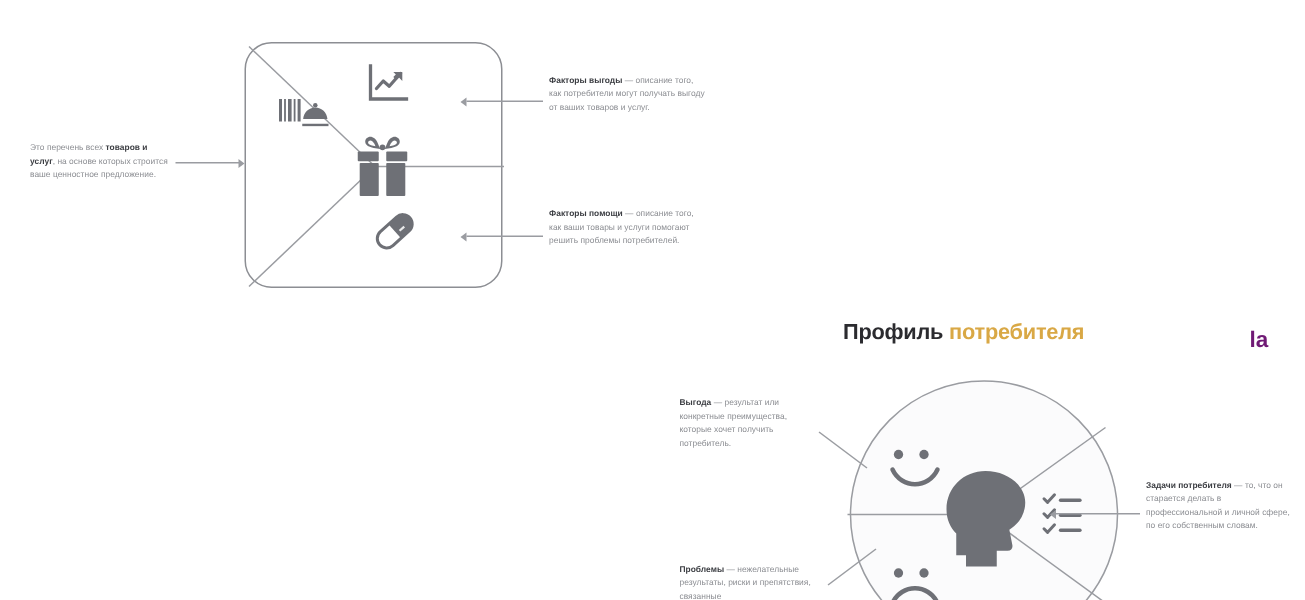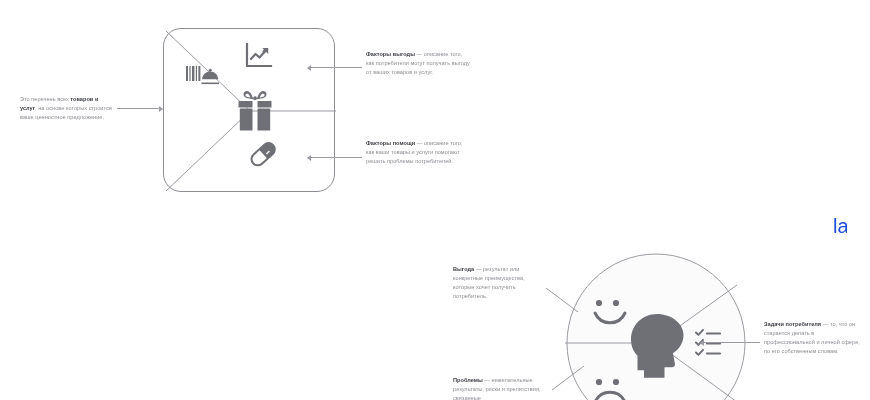--- a/index.html
+++ b/index.html
@@ -75,23 +75,23 @@
     white-space: nowrap;
   }
   #profile-title .dark { color: #2b2b2f; }
   #profile-title .gold { color: #d9a845; }
 
   #edge-mark {
     position: absolute;
     left: 833px; top: 218px;
     width: 14px; height: 17px;
     overflow: hidden;
-    color: #1d4ed8;
-    font-size: 20px;
-    font-weight: 400;
+    color: #701a75;
+    font-size: 15px;
+    font-weight: 700;
     line-height: 17px;
     white-space: nowrap;
   }
 
   #profile-circle {
     position: absolute;
     left: 565px; top: 252px;
     width: 182px; height: 182px;
   }
   #profile-circle svg { position: absolute; inset: 0; overflow: visible; }
@@ -186,20 +186,23 @@
   </div>
 
   <div class="annot" style="left:366px; top:50px; width:104px;">
     <b>Факторы выгоды</b><span class="dash"> — </span><span>описание того, как потребители могут получать выгоду от ваших товаров и услуг.</span>
   </div>
 
   <div class="annot" style="left:366px; top:139px; width:104px;">
     <b>Факторы помощи</b><span class="dash"> — </span><span>описание того, как ваши товары и услуги помогают решить проблемы потребителей.</span>
   </div>
 
+  <div id="profile-title">
+    <span class="dark">Профиль</span><span class="gold"> потребителя</span>
+  </div>
 
   <div id="edge-mark">la</div>
 
   <div id="profile-circle">
     <svg viewBox="0 0 182 182" width="182" height="182">
 
       <circle cx="91" cy="91" r="89" fill="#fbfbfc" stroke="#9a9ca1" stroke-width="1"></circle>
 
       <line x1="91" y1="91" x2="172" y2="33" stroke="#9a9ca1" stroke-width="1"></line>
       <line x1="91" y1="91" x2="172" y2="150" stroke="#9a9ca1" stroke-width="1"></line>

